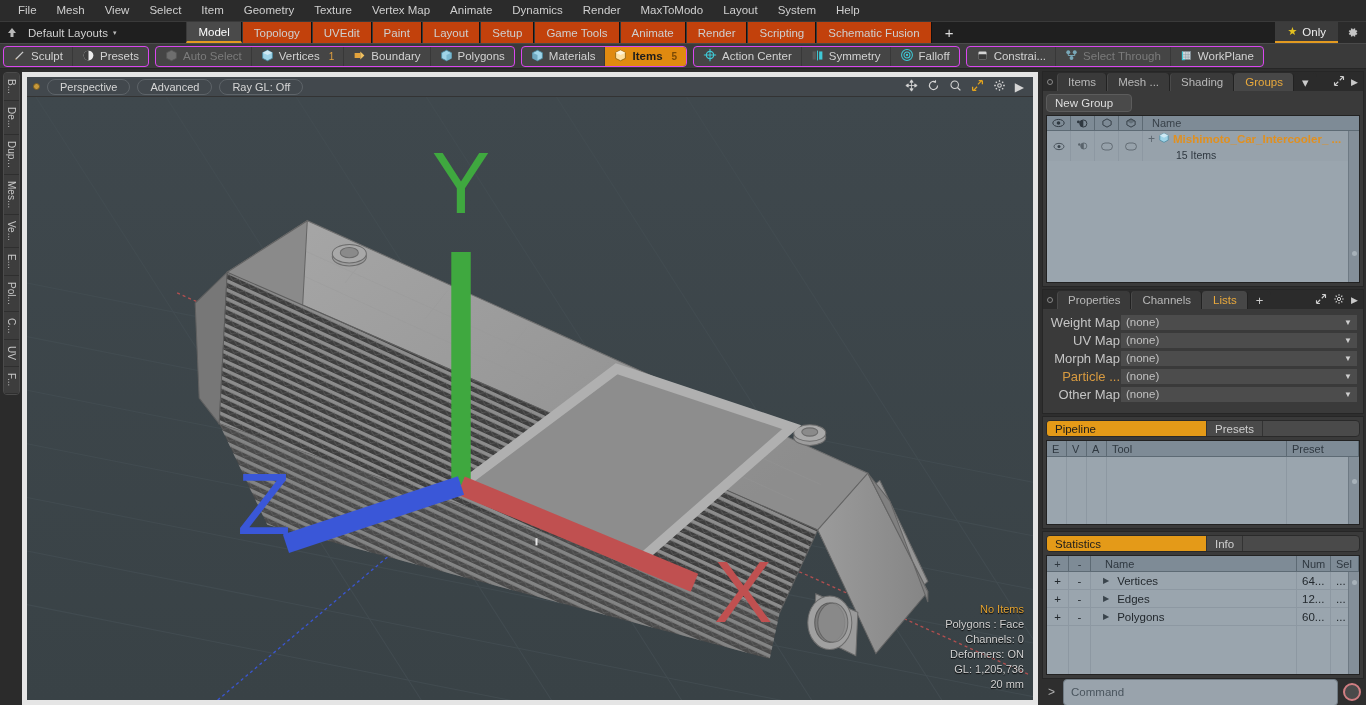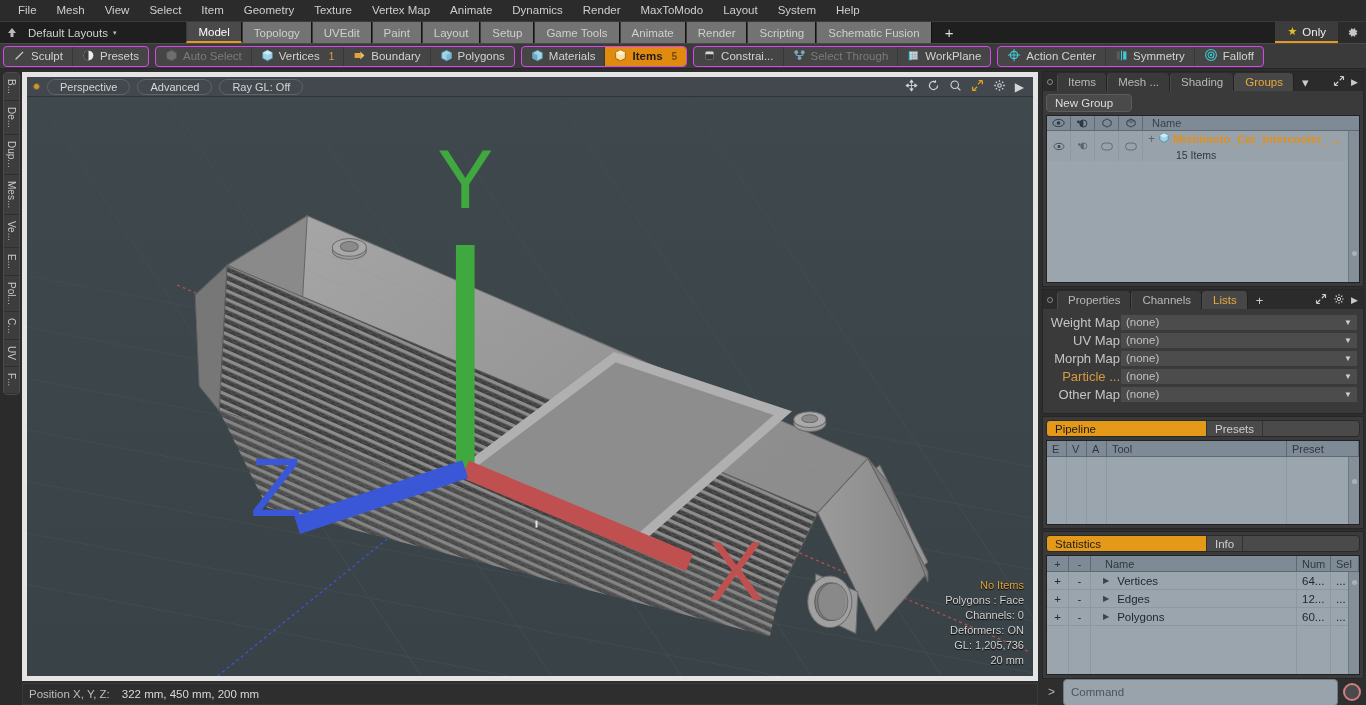--- a/index.html
+++ b/index.html
@@ -17,21 +17,21 @@
   
   .layoutbar{ height:22px; background:#1f1f1f; display:flex; align-items:stretch;
               flex:0 0 22px; border-top:1px solid #3a3a3a; position:relative; }
   .layoutbar .home{ width:24px; display:flex; align-items:center; justify-content:center; }
   .layoutbar .deflayouts{ display:flex; align-items:center; padding:0 10px 0 4px;
             color:#d0d0d0; font-size:11.5px; white-space:nowrap; }
   .layoutbar .deflayouts .car{ margin-left:5px; font-size:7px; color:#bbb; }
   .ltabs{ display:flex; align-items:stretch; margin-left:60px; }
   .ltab{ padding:0 11px; display:flex; align-items:center; color:#cfcfcf; font-size:11.5px;
          border-left:1px solid #3a3a3a; border-right:1px solid #111; white-space:nowrap;
-         background:#737373; }
+         background:#c2410c; }
   .ltab.active{ background:#4a4a4a; border-bottom:2px solid #e39a20; color:#fff; }
   .ltab.plus{ background:#1f1f1f; border:none; font-size:15px; padding:0 13px; color:#ddd; }
   .lright{ margin-left:auto; display:flex; align-items:stretch; }
   .onlybtn{ display:flex; align-items:center; gap:5px; padding:0 12px; background:#3c3c3c;
             border-bottom:2px solid #e39a20; color:#eee; font-size:11.5px; }
   .star{ color:#e3c020; font-size:11px; }
   .gearbtn{ width:28px; display:flex; align-items:center; justify-content:center; background:#2b2b2b; }
 
   
   .modebar{ height:26px; background:#3a3a3a; display:flex; align-items:center; gap:0;
@@ -304,20 +304,52 @@
             </svg>
         </span>
         <span>Items</span>
         <span class="cnt">5</span>
       </div>
     </div>
 
     <div class="grp">
       <div class="gbtn">
         <span>
+          <svg width="14" height="14" viewBox="0 0 16 16">
+              <circle cx="8" cy="8" r="4.2" fill="none" stroke="#3fc9d6" stroke-width="1.4"></circle>
+              <path d="M8 1v14M1 8h14" stroke="#3fc9d6" stroke-width="1.2"></path>
+            </svg>
+        </span>
+        <span>Action Center</span>
+      </div>
+      <div class="gbtn">
+        <span>
+          <svg width="13" height="13" viewBox="0 0 16 16">
+              <rect x="2" y="3" width="4" height="10" fill="#5a5a5a"></rect>
+              <rect x="10" y="3" width="4" height="10" fill="#3fc9d6"></rect>
+              <rect x="7.4" y="2" width="1.2" height="12" fill="#3fc9d6"></rect>
+            </svg>
+        </span>
+        <span>Symmetry</span>
+      </div>
+      <div class="gbtn">
+        <span>
+          <svg width="14" height="14" viewBox="0 0 16 16">
+              <circle cx="8" cy="8" r="6.2" fill="none" stroke="#3fc9d6" stroke-width="1.2"></circle>
+              <circle cx="8" cy="8" r="3.4" fill="none" stroke="#3fc9d6" stroke-width="1.2"></circle>
+              <circle cx="8" cy="8" r="1.3" fill="#3fc9d6"></circle>
+            </svg>
+        </span>
+        <span>Falloff</span>
+      </div>
+    </div>
+
+    <div class="grp">
+      <div class="gbtn">
+        <span>
           <svg width="13" height="13" viewBox="0 0 16 16">
               <rect x="3" y="3" width="10" height="10" rx="1.5" fill="#d5d5d5"></rect>
               <rect x="3" y="6.5" width="10" height="6.5" rx="1" fill="#3a3a3a"></rect>
             </svg>
         </span>
         <span>Constrai...</span>
       </div>
       <div class="gbtn dim">
         <span>
           <svg width="13" height="13" viewBox="0 0 16 16">
@@ -331,52 +363,20 @@
       </div>
       <div class="gbtn">
         <span>
           <svg width="13" height="13" viewBox="0 0 16 16">
               <rect x="3" y="3" width="10" height="10" fill="#cfd8dd" stroke="#7d8a92"></rect>
               <path d="M3 7h10M3 10h10M7 3v10M10 3v10" stroke="#8a98a0" stroke-width=".7"></path>
               <path d="M3 3v10h3" stroke="#3fc9d6" stroke-width="1.5" fill="none"></path>
             </svg>
         </span>
         <span>WorkPlane</span>
-      </div>
-    </div>
-
-    <div class="grp">
-      <div class="gbtn">
-        <span>
-          <svg width="14" height="14" viewBox="0 0 16 16">
-              <circle cx="8" cy="8" r="4.2" fill="none" stroke="#3fc9d6" stroke-width="1.4"></circle>
-              <path d="M8 1v14M1 8h14" stroke="#3fc9d6" stroke-width="1.2"></path>
-            </svg>
-        </span>
-        <span>Action Center</span>
-      </div>
-      <div class="gbtn">
-        <span>
-          <svg width="13" height="13" viewBox="0 0 16 16">
-              <rect x="2" y="3" width="4" height="10" fill="#5a5a5a"></rect>
-              <rect x="10" y="3" width="4" height="10" fill="#3fc9d6"></rect>
-              <rect x="7.4" y="2" width="1.2" height="12" fill="#3fc9d6"></rect>
-            </svg>
-        </span>
-        <span>Symmetry</span>
-      </div>
-      <div class="gbtn">
-        <span>
-          <svg width="14" height="14" viewBox="0 0 16 16">
-              <circle cx="8" cy="8" r="6.2" fill="none" stroke="#3fc9d6" stroke-width="1.2"></circle>
-              <circle cx="8" cy="8" r="3.4" fill="none" stroke="#3fc9d6" stroke-width="1.2"></circle>
-              <circle cx="8" cy="8" r="1.3" fill="#3fc9d6"></circle>
-            </svg>
-        </span>
-        <span>Falloff</span>
       </div>
     </div>
 
   </div>
 
   <div class="body">
 
     <div class="vstrip">
       <div class="vinner">
         <div class="vtab">B...</div>
@@ -553,24 +553,20 @@
             <div class="noitems">No Items</div>
             <div>Polygons : Face</div>
             <div>Channels: 0</div>
             <div>Deformers: ON</div>
             <div>GL: 1,205,736</div>
             <div>20 mm</div>
           </div>
         </div>
       </div>
 
-      <div class="statusbar">
-        <span class="lbl">Position X, Y, Z:</span>
-        <span class="val">322 mm, 450 mm, 200 mm</span>
-      </div>
     </div>
 
     <div class="right">
 
       <div class="panel" style="flex:0 0 216px;">
         <div class="ptabs">
           <div class="pdot">
               <i></i>
             </div>
           <div class="ptab">Items</div>

